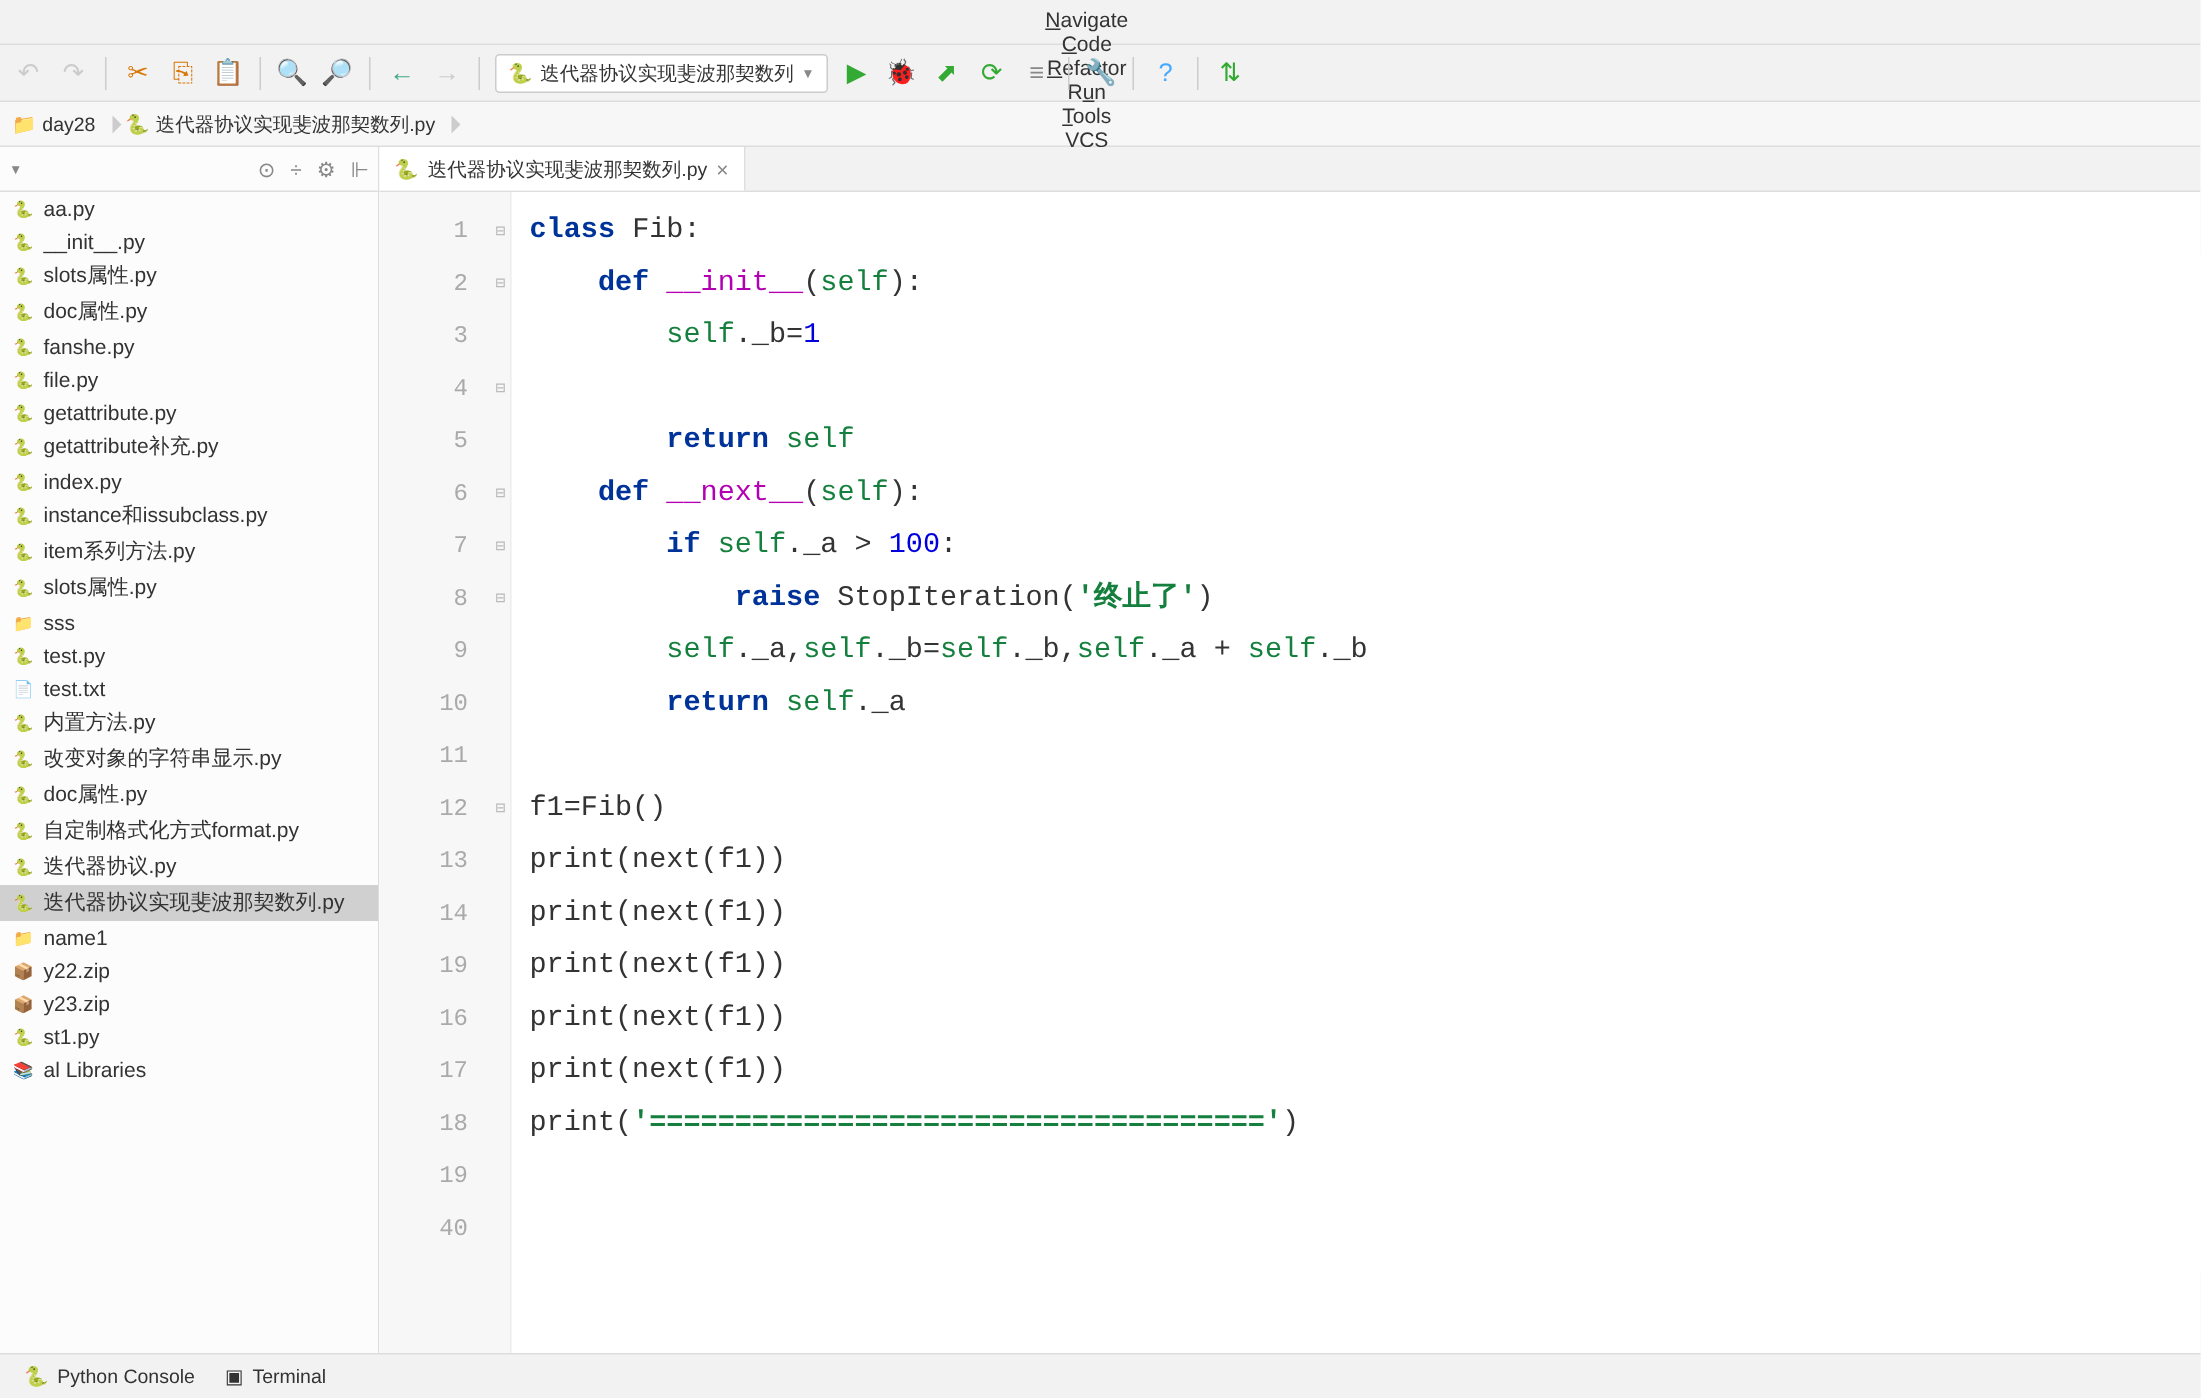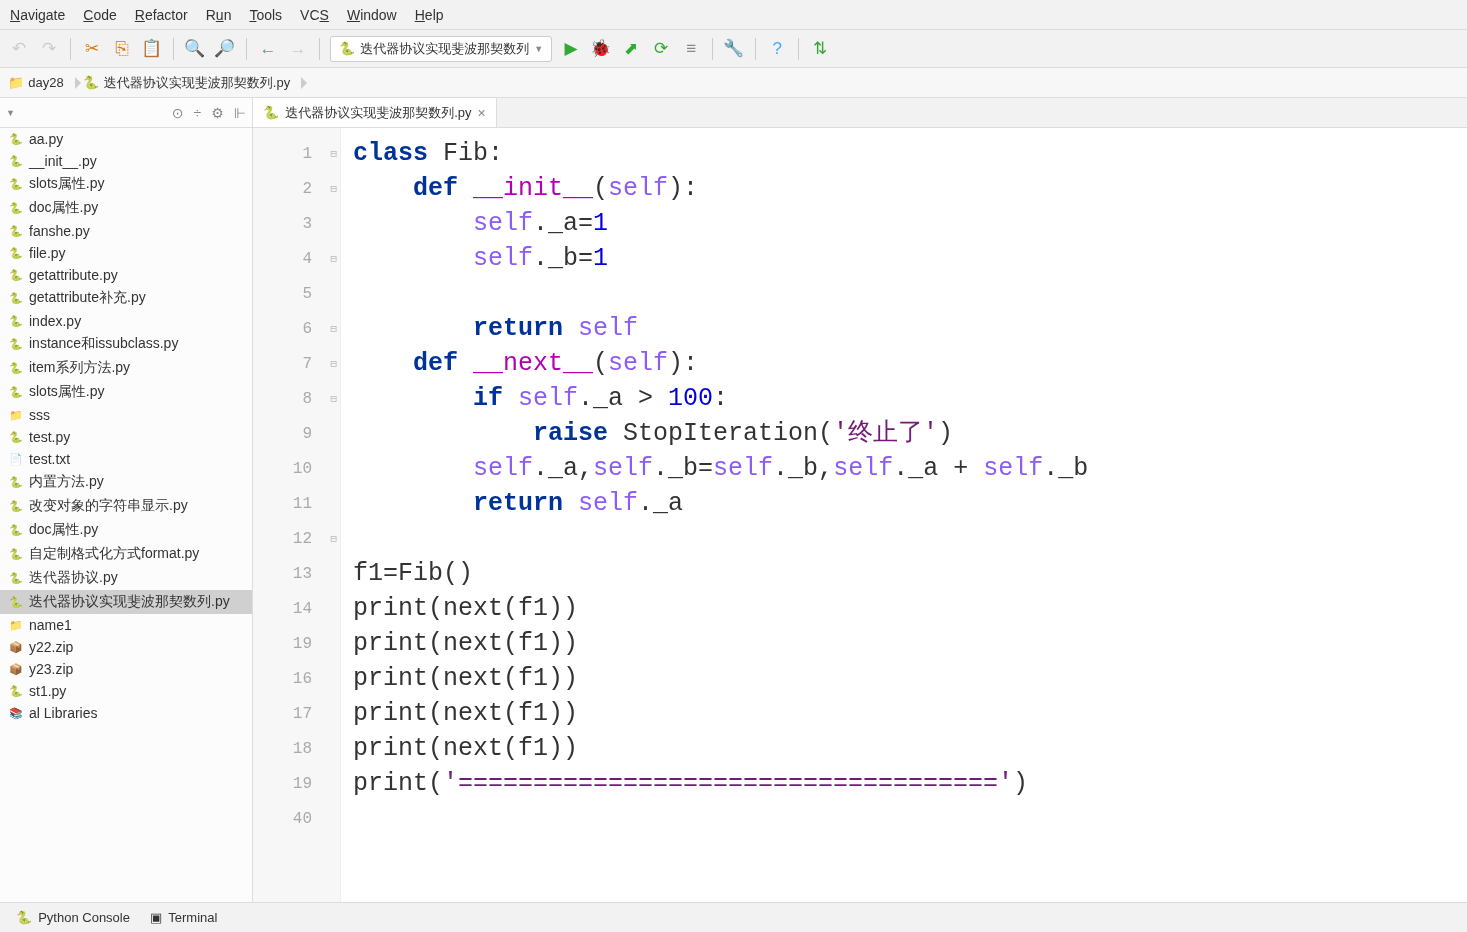--- a/index.html
+++ b/index.html
@@ -12,20 +12,21 @@
   overflow: hidden;
   color: #333;
 }
 .menubar {
   display: flex;
   background: #f2f2f2;
   padding: 5px 10px;
   border-bottom: 1px solid #ddd;
   height: 30px;
   align-items: center;
+  flex-direction: column;
 }
 .menubar span {
   margin-right: 18px;
   cursor: pointer;
   font-size: 14px;
 }
 .menubar span u { text-decoration: underline; }
 .toolbar {
   display: flex;
   align-items: center;
@@ -183,29 +184,29 @@
 }
 .gutter .ln .fold {
   position: absolute;
   right: 3px;
   color: #bbb;
   font-size: 11px;
 }
 .code {
   padding: 8px 12px;
   font-family: 'Courier New', Consolas, monospace;
-  font-size: 25px;
+  font-size: 19px;
   line-height: 35px;
 }
 .code .row { height: 35px; white-space: pre; }
 .kw { color: #003399; font-weight: bold; }
 .dunder { color: #b200b2; }
-.self { color: #8b5cf6; }
+.self { color: #15803d; }
 .num { color: #0000dd; }
-.str { color: #701a75; font-weight: normal; }
+.str { color: #15803d; font-weight: bold; }
 .bottom-tabs {
   position: absolute;
   bottom: 0;
   left: 0;
   right: 0;
   height: 30px;
   background: #f2f2f2;
   border-top: 1px solid #ddd;
   display: flex;
   align-items: center;
@@ -418,21 +419,20 @@
           <div class="ln">19</div>
           <div class="ln">16</div>
           <div class="ln">17</div>
           <div class="ln">18</div>
           <div class="ln">19</div>
           <div class="ln">40</div>
         </div>
       <div class="code" id="code">
           <div class="row"><span class="kw">class</span> Fib:</div>
           <div class="row">    <span class="kw">def</span> <span class="dunder">__init__</span>(<span class="self">self</span>):</div>
-          <div class="row">        <span class="self">self</span>._a=<span class="num">1</span></div>
           <div class="row">        <span class="self">self</span>._b=<span class="num">1</span></div>
           <div class="row"></div>
           <div class="row">        <span class="kw">return</span> <span class="self">self</span></div>
           <div class="row">    <span class="kw">def</span> <span class="dunder">__next__</span>(<span class="self">self</span>):</div>
           <div class="row">        <span class="kw">if</span> <span class="self">self</span>._a &gt; <span class="num">100</span>:</div>
           <div class="row">            <span class="kw">raise</span> StopIteration(<span class="str">'终止了'</span>)</div>
           <div class="row">        <span class="self">self</span>._a,<span class="self">self</span>._b=<span class="self">self</span>._b,<span class="self">self</span>._a + <span class="self">self</span>._b</div>
           <div class="row">        <span class="kw">return</span> <span class="self">self</span>._a</div>
           <div class="row"></div>
           <div class="row">f1=Fib()</div>

